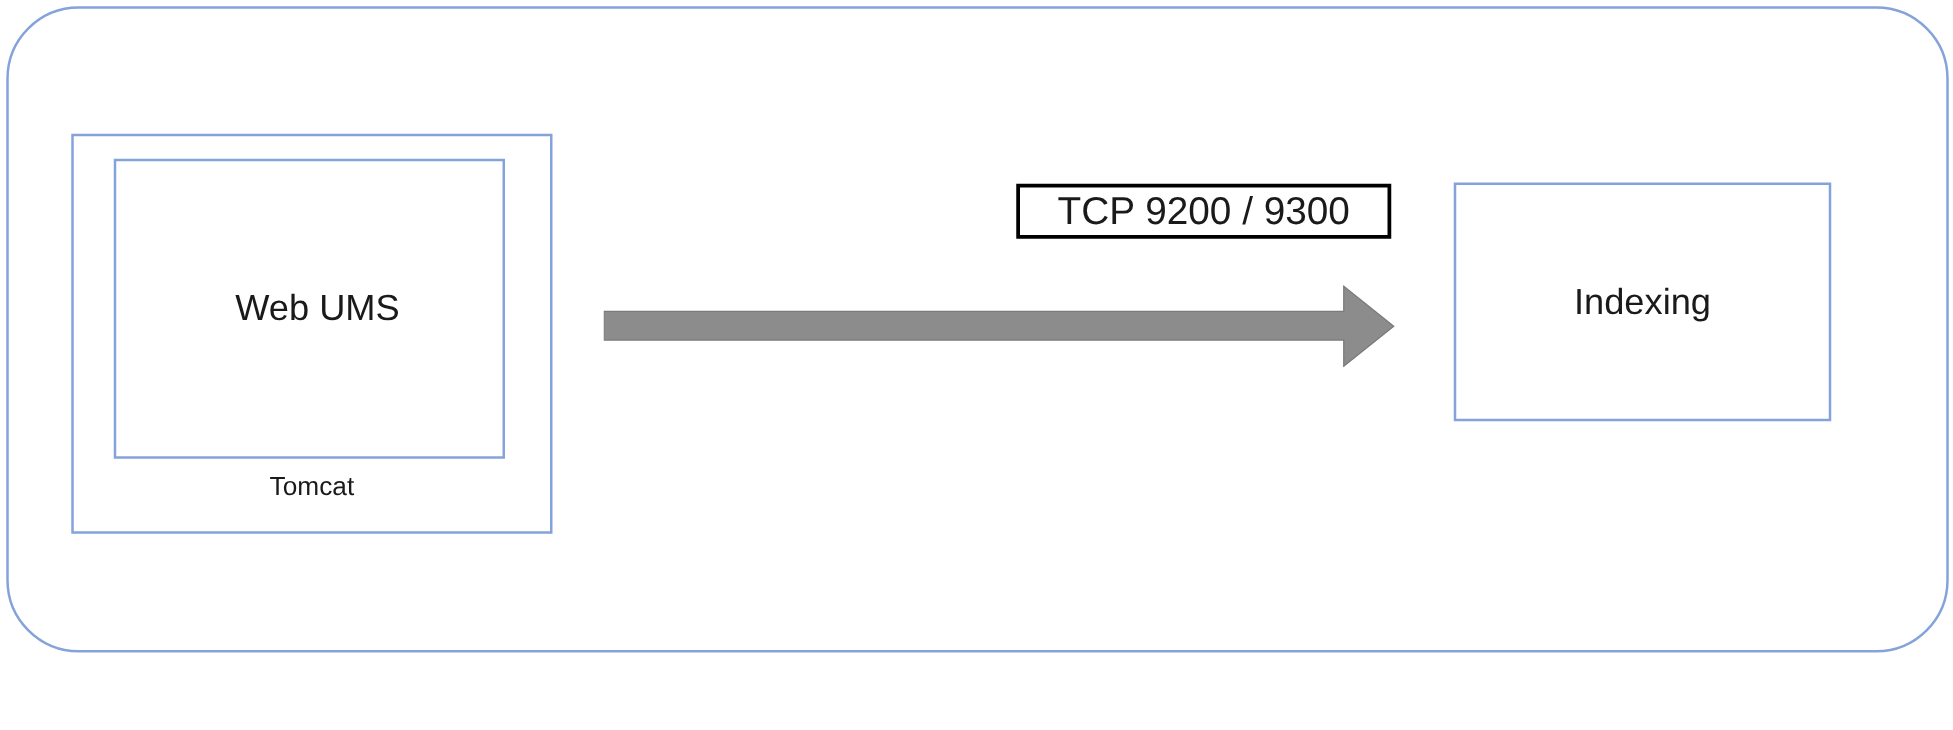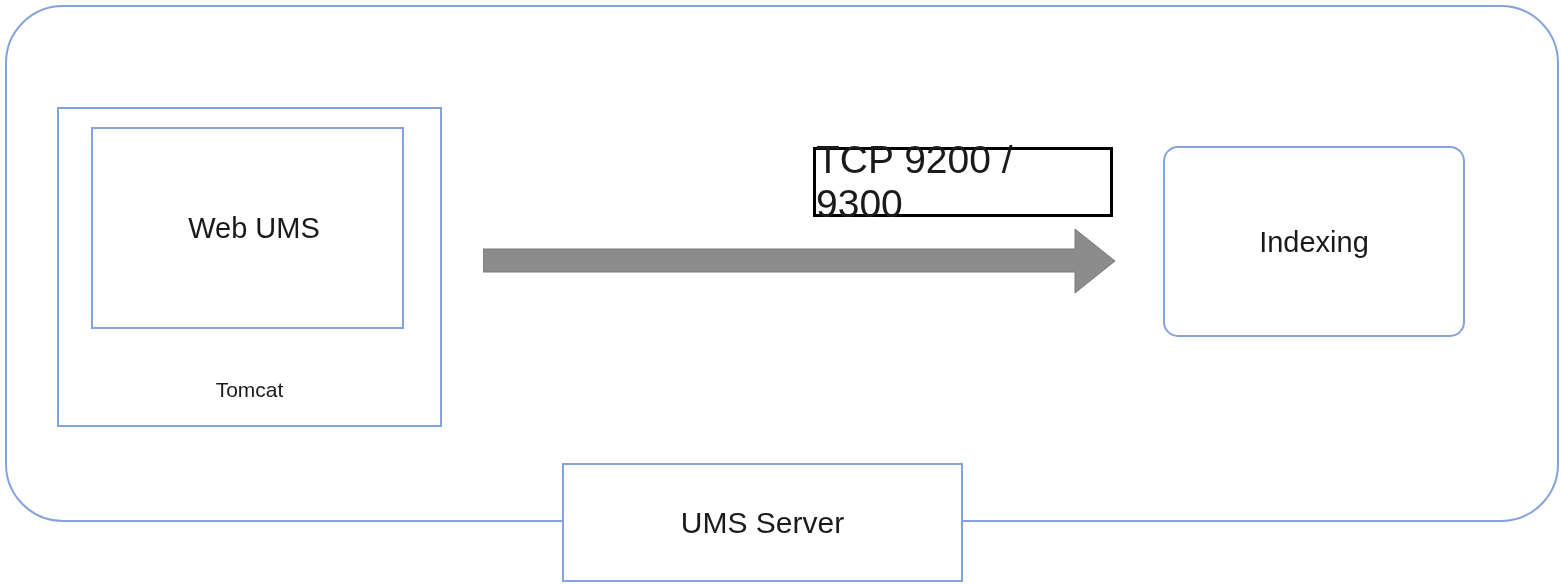--- a/index.html
+++ b/index.html
@@ -28,21 +28,21 @@
     border: 2px solid #85a3db;
     background: #ffffff;
   }
   .tomcat-box {
     left: 57px; top: 107px;
     width: 385px; height: 320px;
   }
   .web-ums-box {
     position: absolute;
     left: 32px; top: 18px;
-    width: 313px; height: 202px;
+    width: 313px; height: 240px;
     border: 2px solid #85a3db;
     background: #ffffff;
     display: flex;
     align-items: center;
     justify-content: center;
     padding-left: 13px;
   }
   .tomcat-label {
     position: absolute;
     left: 0; right: 0;
@@ -58,35 +58,34 @@
   }
   .two-line span { display: block; }
   .arrow-svg {
     position: absolute;
     left: 483px; top: 228px;
     width: 634px; height: 66px;
   }
   .tcp-box {
     position: absolute;
     left: 813px; top: 147px;
-    width: 300px; height: 70px;
+    width: 300px; height: 44px;
     border: 3px solid #000000;
     background: #ffffff;
     display: flex;
     align-items: center;
     justify-content: center;
-    font-size: 39px;
+    font-size: 31px;
   }
   .indexing-box {
     left: 1163px; top: 146px;
     width: 302px; height: 191px;
     display: flex;
     align-items: center;
     justify-content: center;
-    border-radius: 15px;
   }
   .ums-server-box {
     left: 562px; top: 463px;
     width: 401px; height: 119px;
     display: flex;
     align-items: center;
     justify-content: center;
     font-size: 30px;
     z-index: 3;
   }
@@ -114,17 +113,14 @@
   <div class="tcp-box">
     <span>TCP 9200 / 9300</span>
   </div>
 
   <div class="node indexing-box">
     <div class="two-line">
       <span>Indexing</span>
     </div>
   </div>
 
-  <div class="node ums-server-box">
-    <span>UMS Server</span>
-  </div>
 
 </div>
 
 </body></html>

